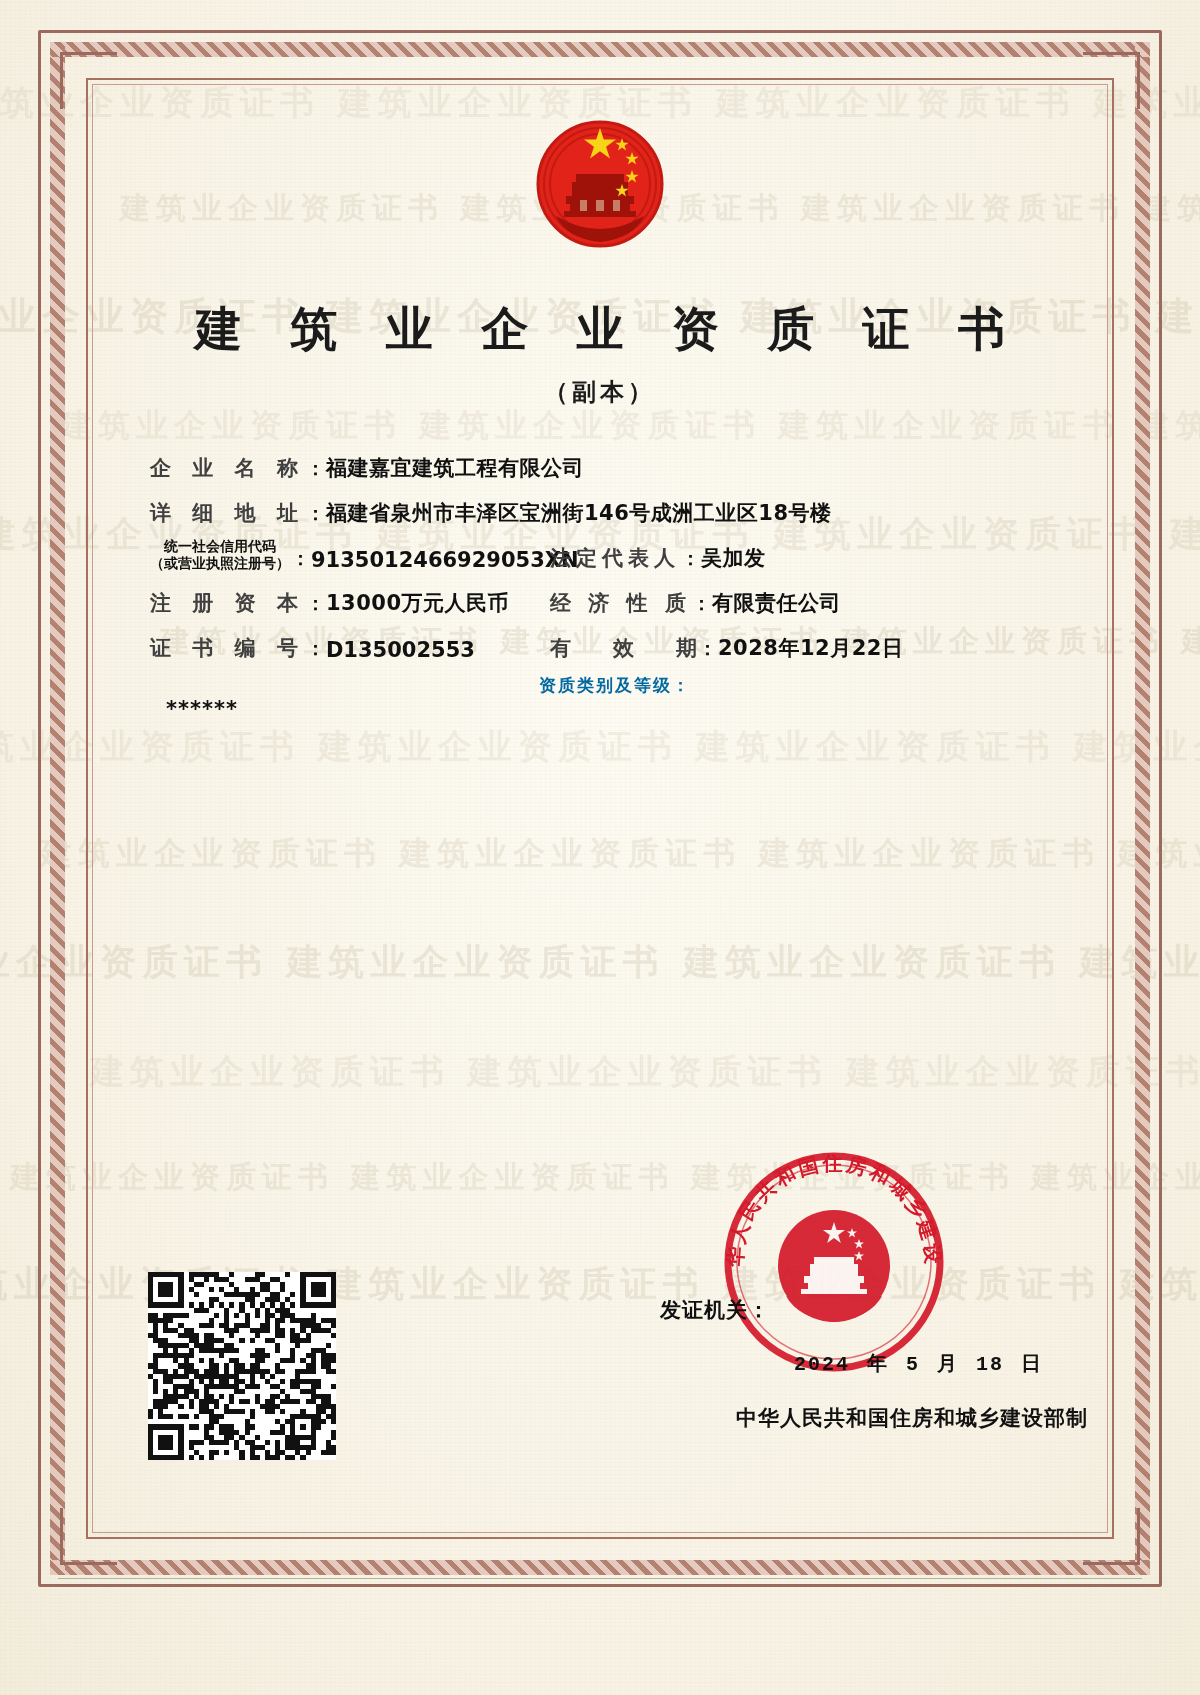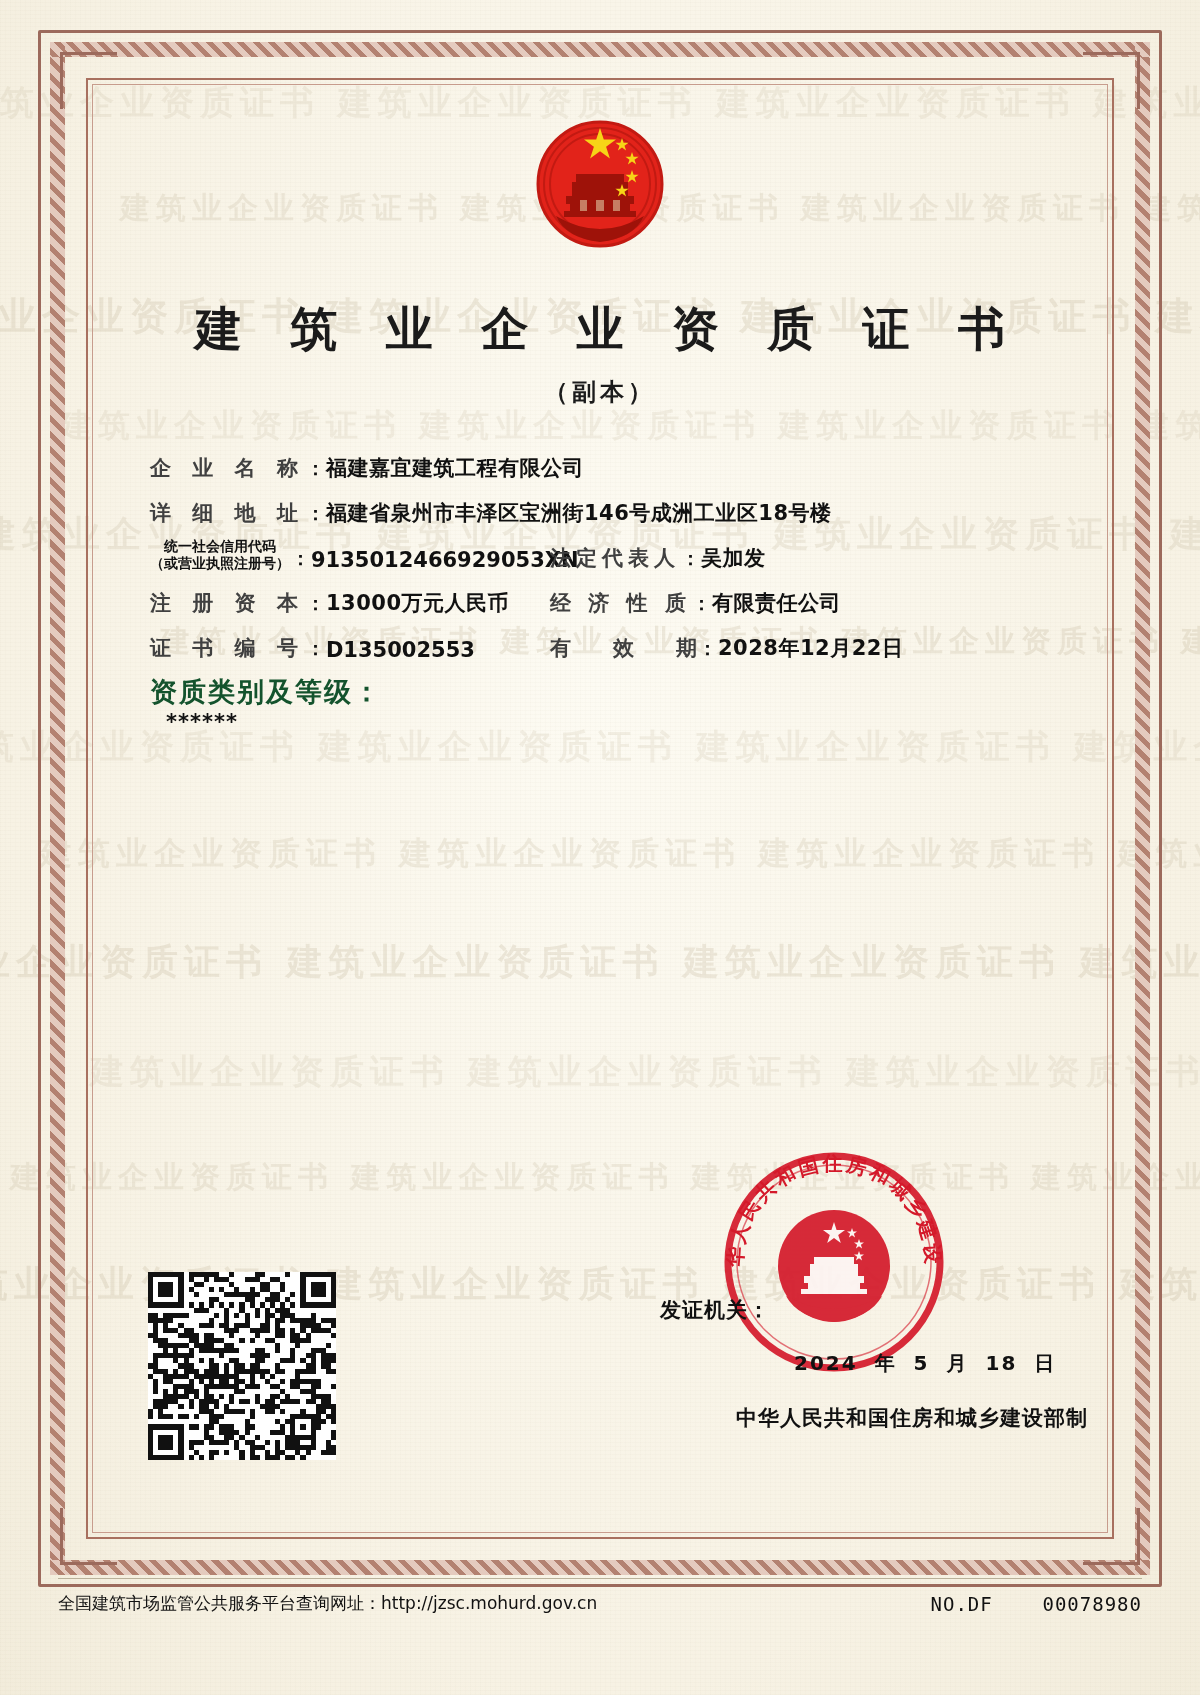--- a/index.html
+++ b/index.html
@@ -175,24 +175,25 @@
     font-weight: 700;
     font-size: 14px;
     line-height: 17px;
     color: #111;
     white-space: nowrap;
     text-align: center;
   }
   .qual-head {
     font-family: "DejaVu Sans", sans-serif;
     font-weight: 700;
-    font-size: 27px;
-    color: #14532d;
+    font-size: 17px;
+    color: #0369a1;
     letter-spacing: 2px;
     margin-top: 12px;
+    text-align: center;
   }
   .qual-list {
     margin-top: 12px;
     margin-left: 16px;
     font-family: "DejaVu Sans", sans-serif;
     font-weight: 700;
     font-size: 19px;
     line-height: 27px;
     color: #111;
     letter-spacing: 1px;
@@ -240,21 +241,21 @@
   .date-line {
     position: absolute;
     left: 790px;
     top: 1350px;
     font-family: "DejaVu Sans", sans-serif;
     font-weight: 700;
     font-size: 20px;
     color: #111;
     letter-spacing: 2px;
   }
-  .date-line span { margin: 0 4px; }
+  .date-line span { margin: 0 4px; font-family: Liberation Mono, monospace; }
   .issuer-foot {
     position: absolute;
     left: 0; right: 112px;
     top: 1404px;
     text-align: right;
     font-family: "DejaVu Sans", sans-serif;
     font-weight: 700;
     font-size: 21px;
     color: #111;
     letter-spacing: 1px;
@@ -473,21 +474,13 @@
     <span>年</span>
     <span>5</span>
     <span>月</span>
     <span>18</span>
     <span>日</span>
   </div>
 
   <div class="issuer-foot">中华人民共和国住房和城乡建设部制</div>
 
   <div class="footer-rule"></div>
-  <div class="footer">
-    <div class="footer-left">全国建筑市场监管公共服务平台查询网址：http://jzsc.mohurd.gov.cn</div>
-    <div class="footer-right">
-      <span>NO.DF</span>
-      &nbsp;&nbsp;
-      <span>00078980</span>
-    </div>
-  </div>
 </div>
 
 </body></html>

